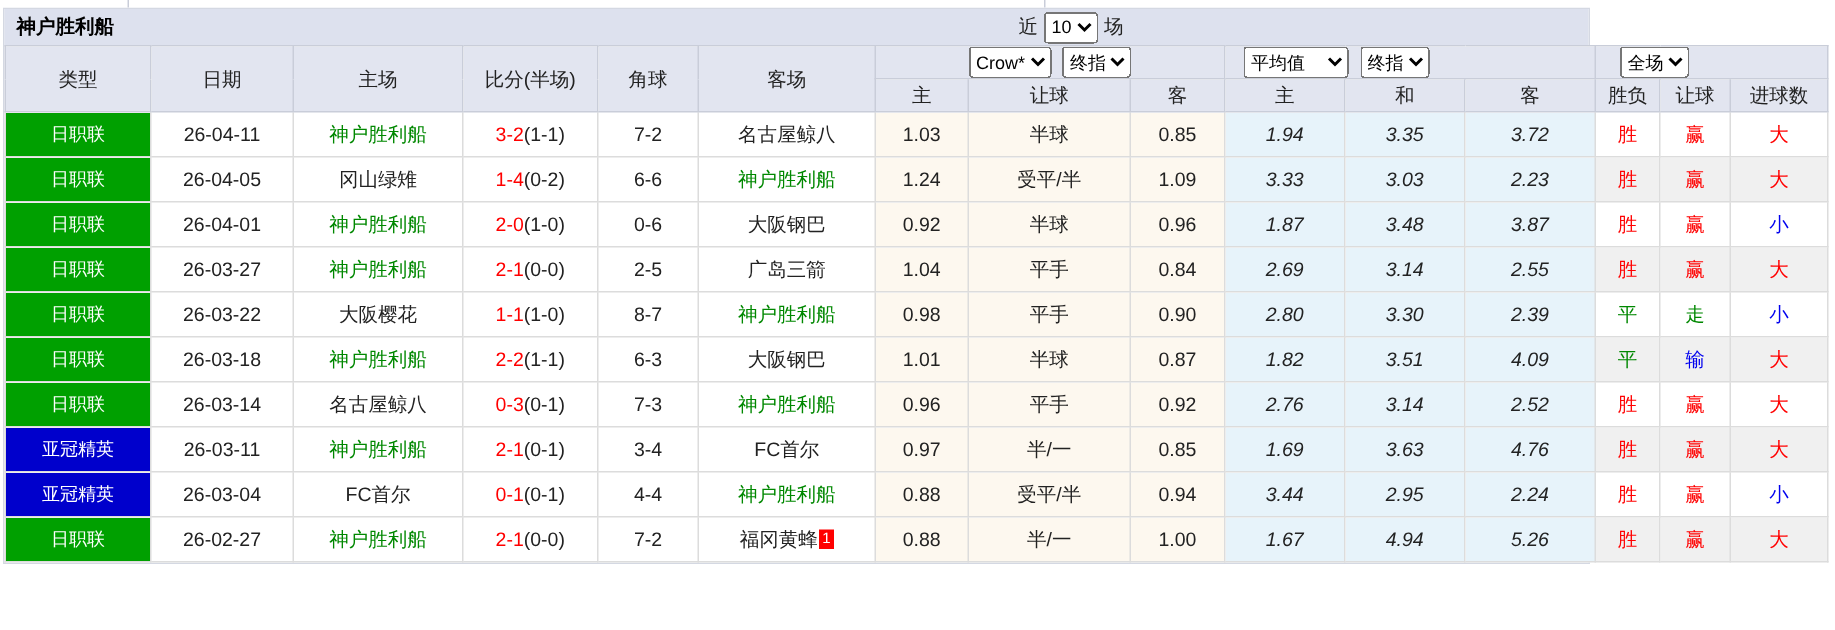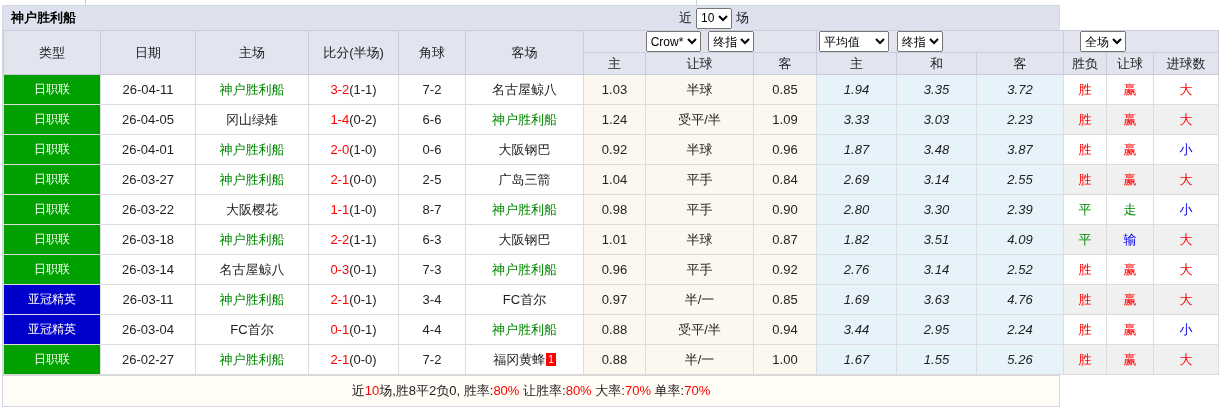--- a/index.html
+++ b/index.html
@@ -47,21 +47,21 @@
     background: #e2e5f0;
     border: 1px solid #c9cdd9;
     font-weight: normal;
     font-size: 13px;
     height: 22px;
     padding: 0;
     overflow: hidden;
     white-space: nowrap;
   }
   th.group-center { text-align: center; }
-  th.group-left { text-align: left; }
+  th.group-left { text-align: left; padding-left: 10px; }
   td {
     border: 1px solid #dcdcdc;
     height: 30px;
     text-align: center;
     padding: 0;
     overflow: hidden;
     white-space: nowrap;
   }
   .type-green { background: var(--league-green); color: #fff; font-size: 12px; }
   .type-blue  { background: var(--league-blue);  color: #fff; font-size: 12px; }
@@ -333,26 +333,23 @@
           <td class="type-green">日职联</td>
           <td>26-02-27</td>
           <td class="team-green">神户胜利船</td>
           <td><span class="score-main">2-1</span><span>(0-0)</span></td>
           <td>7-2</td>
           <td><span>福冈黄蜂</span><span class="badge">1</span></td>
           <td class="crow">0.88</td>
           <td class="crow">半/一</td>
           <td class="crow">1.00</td>
           <td class="avg">1.67</td>
-          <td class="avg">1.55</td>
+          <td class="avg">4.94</td>
           <td class="avg">5.26</td>
           <td class="res c-red">胜</td>
           <td class="res c-red">赢</td>
           <td class="res c-red">大</td>
         </tr>
       </tbody>
   </table>
 
-  <div class="footerbar">
-    <span><span>近</span><span class="c-red">10</span><span>场,胜8平2负0, 胜率:</span><span class="c-red">80%</span><span> 让胜率:</span><span class="c-red">80%</span><span> 大率:</span><span class="c-red">70%</span><span> 单率:</span><span class="c-red">70%</span></span>
-  </div>
 
 </div>
 
 </body></html>

